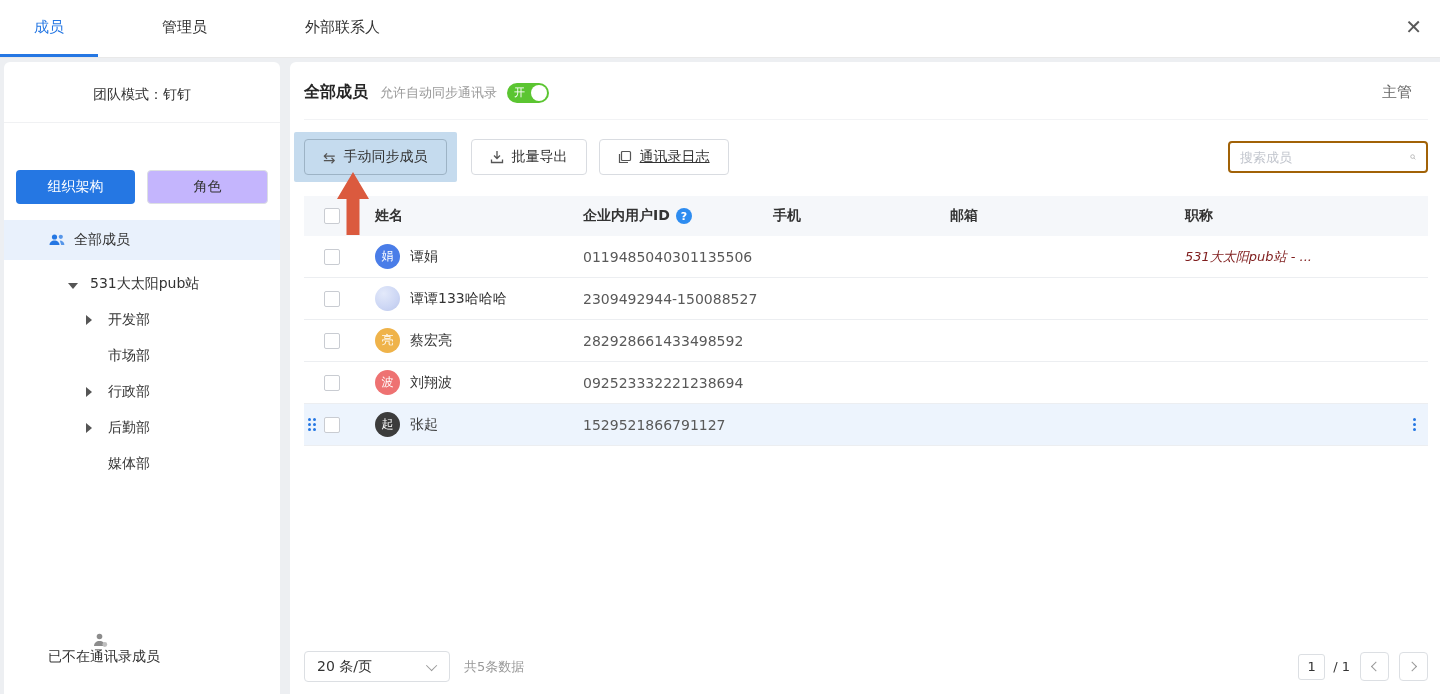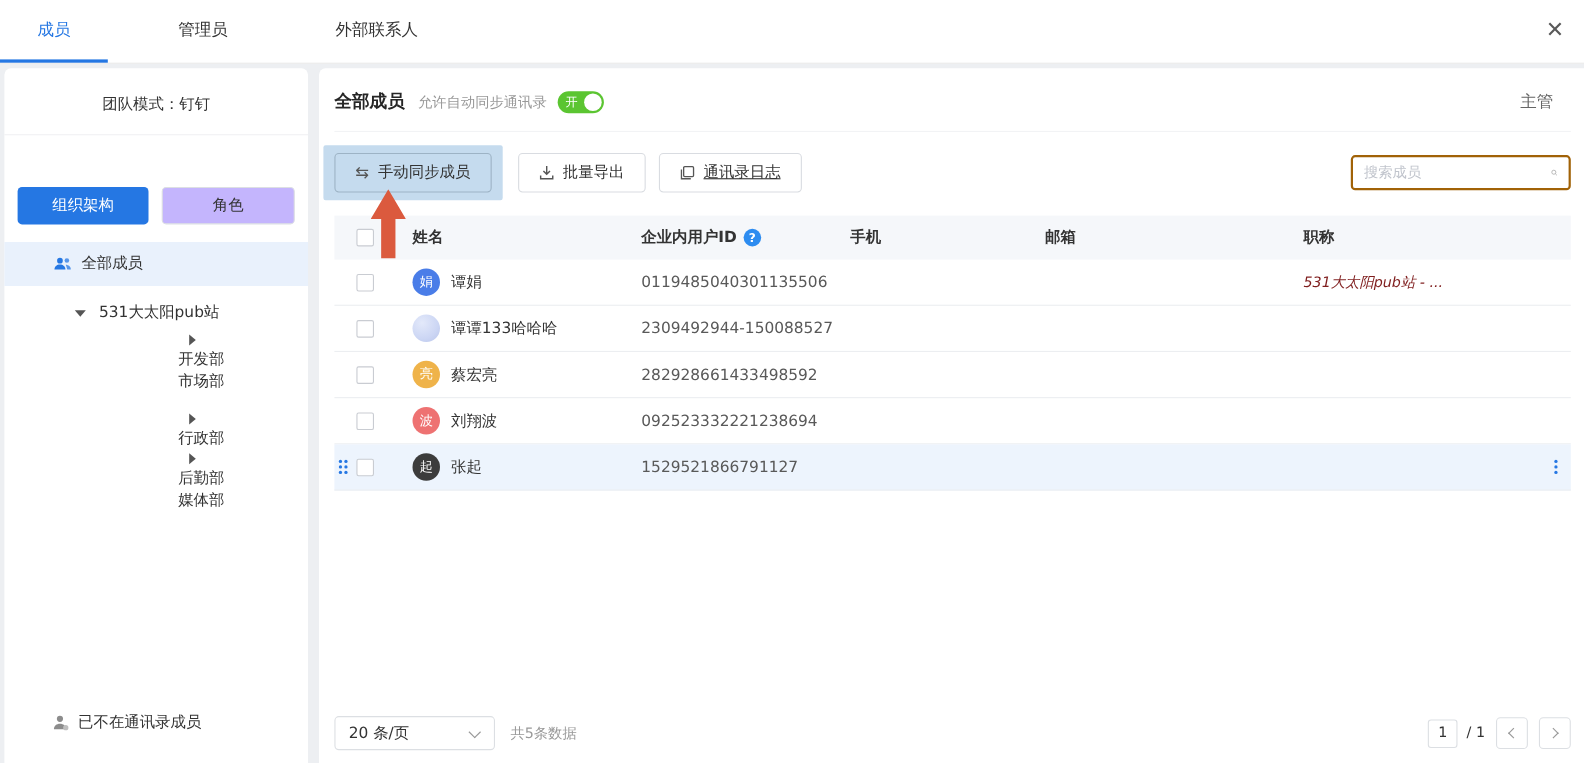--- a/index.html
+++ b/index.html
@@ -27,28 +27,28 @@
   .seg-btn { flex:1; height:34px; display:flex; align-items:center; justify-content:center;
     font-size:14px; border-radius:4px; cursor:pointer;margin-top:33px; }
   .seg-btn.primary { background:#2577e3; color:#fff; }
   .seg-btn.ghost { background:#c4b5fd; color:#333; border:1px solid #dcdfe3; }
   .all-members { height:40px; display:flex; align-items:center; background:#e9f1fc;
     padding-left:44px; font-size:14px; color:#333; cursor:pointer; }
   .all-members .ppl { margin-right:8px; display:flex; }
   .tree { margin-top:6px; }
   .tree-item { height:36px; display:flex; align-items:center; font-size:14px; color:#333; cursor:pointer; }
   .tree-item.lv0 { padding-left:64px; }
-  .tree-item.lv1 { padding-left:82px;flex-direction:column; }
+  .tree-item.lv1 { padding-left:82px; }
   .caret { width:14px; display:inline-block; margin-right:8px; }
   .caret.down::before { content:""; display:inline-block; border-left:5px solid transparent;
     border-right:5px solid transparent; border-top:6px solid #555; }
   .caret.right::before { content:""; display:inline-block; border-top:5px solid transparent;
     border-bottom:5px solid transparent; border-left:6px solid #555; }
   .removed-members { position:absolute; left:44px; bottom:28px; display:flex; align-items:center;
-    font-size:14px; color:#333; cursor:pointer; }
+    font-size:14px; color:#333; cursor:pointer;flex-direction:column; }
   .removed-members svg { margin-right:8px; }
 
   
   .main { flex:1; height:632px; position:relative; padding:20px 12px 0 14px; border-radius:6px 0 0 0; }
   .main-header { display:flex; align-items:center; padding-bottom:16px; border-bottom:1px solid #f2f3f5; }
   .page-title { font-size:16px; font-weight:bold; color:#262626; }
   .sync-label { font-size:13px; color:#999; margin-left:12px; }
   .toggle { margin-left:10px; width:42px; height:20px; border-radius:10px; position:relative;
     display:flex; align-items:center; cursor:pointer; }
   .toggle .on-text { color:#fff; font-size:11px; margin-left:7px; }

